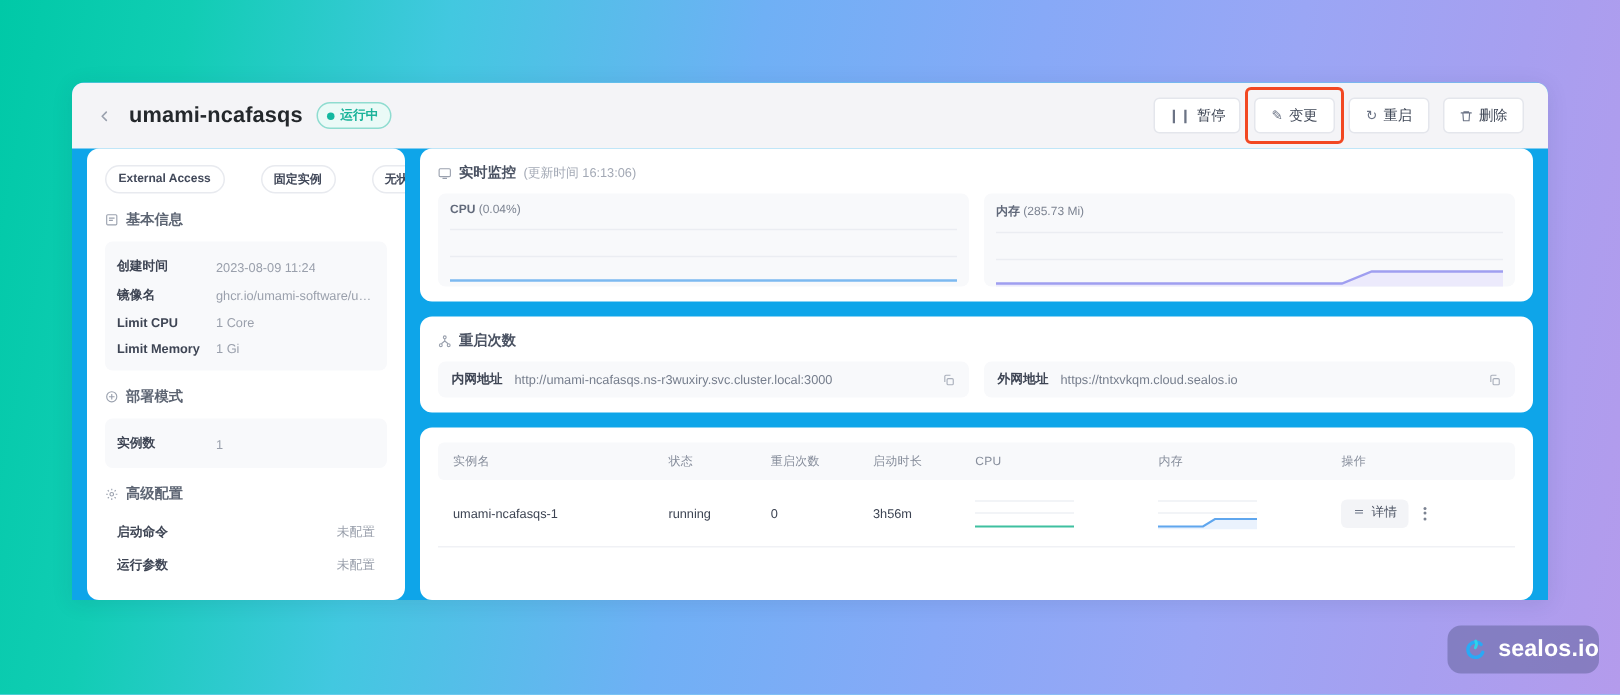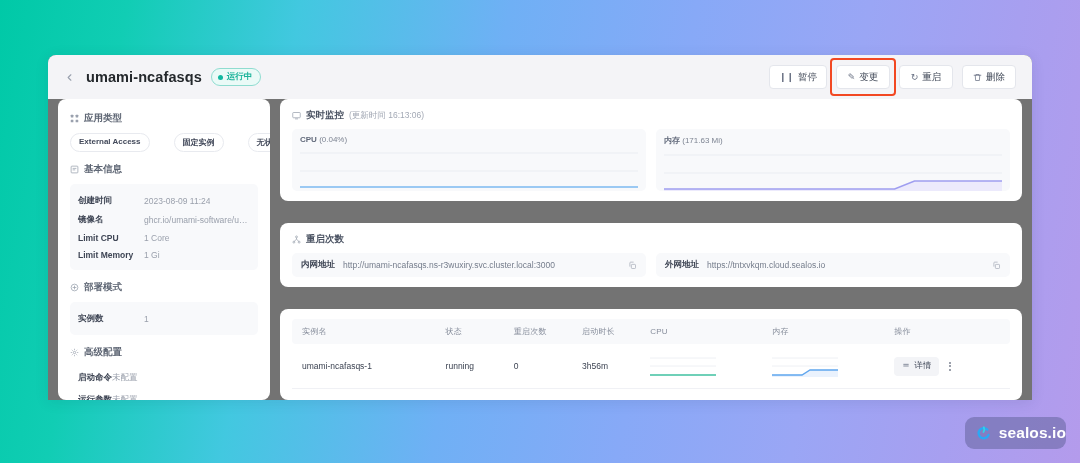--- a/index.html
+++ b/index.html
@@ -12,21 +12,21 @@
     background: linear-gradient(100deg, #00c9a7 0%, #11cdb4 11%, #42c8e0 26%, #6fb0f5 44%,
                                 #87a9f7 60%, #9aa6f5 75%, #a79ff0 88%, #b49bec 100%);
     position: relative;
   }
 
   
   .app-window {
     position: absolute;
     left: 48px; top: 55px;
     width: 984px; height: 345px;
-    background: #737373;
+    background: #0ea5e9;
     border-radius: 8px 8px 0 0;
     overflow: hidden;
     box-shadow: 0 2px 14px rgba(20,40,80,.10);
   }
 
   
   .app-header {
     height: 44px;
     display: flex; align-items: center;
     padding: 0 16px 0 10px;
@@ -96,28 +96,28 @@
   .info-card { background: #f8f9fb; border-radius: 5px; padding: 7px 8px; }
   .info-row {
     display: flex; align-items: center;
     font-size: 8.5px; padding: 3.5px 0;
   }
   .info-k { width: 66px; color: #3e4554; font-weight: 600; flex-shrink: 0; }
   .info-v {
     color: #9aa0ac; overflow: hidden; text-overflow: ellipsis; white-space: nowrap;
   }
   .adv-row {
-    display: flex; align-items: center; justify-content: flex-start;
+    display: flex; align-items: center; justify-content: space-between;
     font-size: 8.5px; padding: 5px 8px;
   }
   .adv-row .k { color: #3e4554; font-weight: 600; }
   .adv-row .v { color: #9aa0ac; }
 
   
-  .main { flex: 1; display: flex; flex-direction: column; gap: 22px; min-width: 0; }
+  .main { flex: 1; display: flex; flex-direction: column; gap: 10px; min-width: 0; }
   .card { background: #fff; border-radius: 8px; padding: 10px 12px; }
 
   .card-head {
     display: flex; align-items: center; gap: 5px;
     font-size: 9.5px; color: #4a5262; font-weight: 600; margin-bottom: 7px;
   }
   .card-head .sub { color: #a3a9b5; font-weight: 400; font-size: 8.5px; }
   .card-head .right { margin-left: auto; color: #8a919e; font-weight: 400; font-size: 8.5px; }
 
   
@@ -220,29 +220,20 @@
         </svg>
         <span>删除</span>
       </button>
     </div>
   </div>
 
   <div class="app-body">
 
     <div class="sidebar">
 
-      <div class="sec-head">
-        <svg class="sec-ico" viewBox="0 0 24 24" fill="currentColor">
-          <rect x="2" y="2" width="7" height="7" rx="1"></rect>
-            <rect x="15" y="2" width="7" height="7" rx="1"></rect>
-          <rect x="2" y="15" width="7" height="7" rx="1"></rect>
-            <rect x="15" y="15" width="7" height="7" rx="1"></rect>
-        </svg>
-        <span>应用类型</span>
-      </div>
       <div class="tag-row">
         <span class="tag">External Access</span>
         <span class="tag">固定实例</span>
         <span class="tag">无状态</span>
       </div>
 
       <div class="sec-head">
         <svg class="sec-ico" viewBox="0 0 24 24" fill="none" stroke="currentColor" stroke-width="2">
           <rect x="3" y="3" width="18" height="18" rx="2"></rect>
             <path d="M7 9h10M7 13h7"></path>
@@ -323,21 +314,21 @@
             <svg class="chart-svg" viewBox="0 0 340 44" preserveAspectRatio="none">
               <line x1="0" y1="7" x2="340" y2="7" stroke="#ebedf2" stroke-width="1"></line>
               <line x1="0" y1="25" x2="340" y2="25" stroke="#ebedf2" stroke-width="1"></line>
               <path d="M0 41 L340 41" fill="none" stroke="#7cb9f0" stroke-width="1.6"></path>
             </svg>
           </div>
 
           <div class="chart-box">
             <div class="chart-label">
               <span>内存</span>
-              <em>(171.63 Mi)</em>
+              <em>(285.73 Mi)</em>
             </div>
             <svg class="chart-svg" viewBox="0 0 340 44" preserveAspectRatio="none">
               <line x1="0" y1="7" x2="340" y2="7" stroke="#ebedf2" stroke-width="1"></line>
               <line x1="0" y1="25" x2="340" y2="25" stroke="#ebedf2" stroke-width="1"></line>
               <path d="M0 41 L232 41 L252 33 L340 33 L340 44 L0 44 Z" fill="#eceafc" stroke="none"></path>
               <path d="M0 41 L232 41 L252 33 L340 33" fill="none" stroke="#9f9ef0" stroke-width="1.6"></path>
             </svg>
           </div>
         </div>
       </div>

